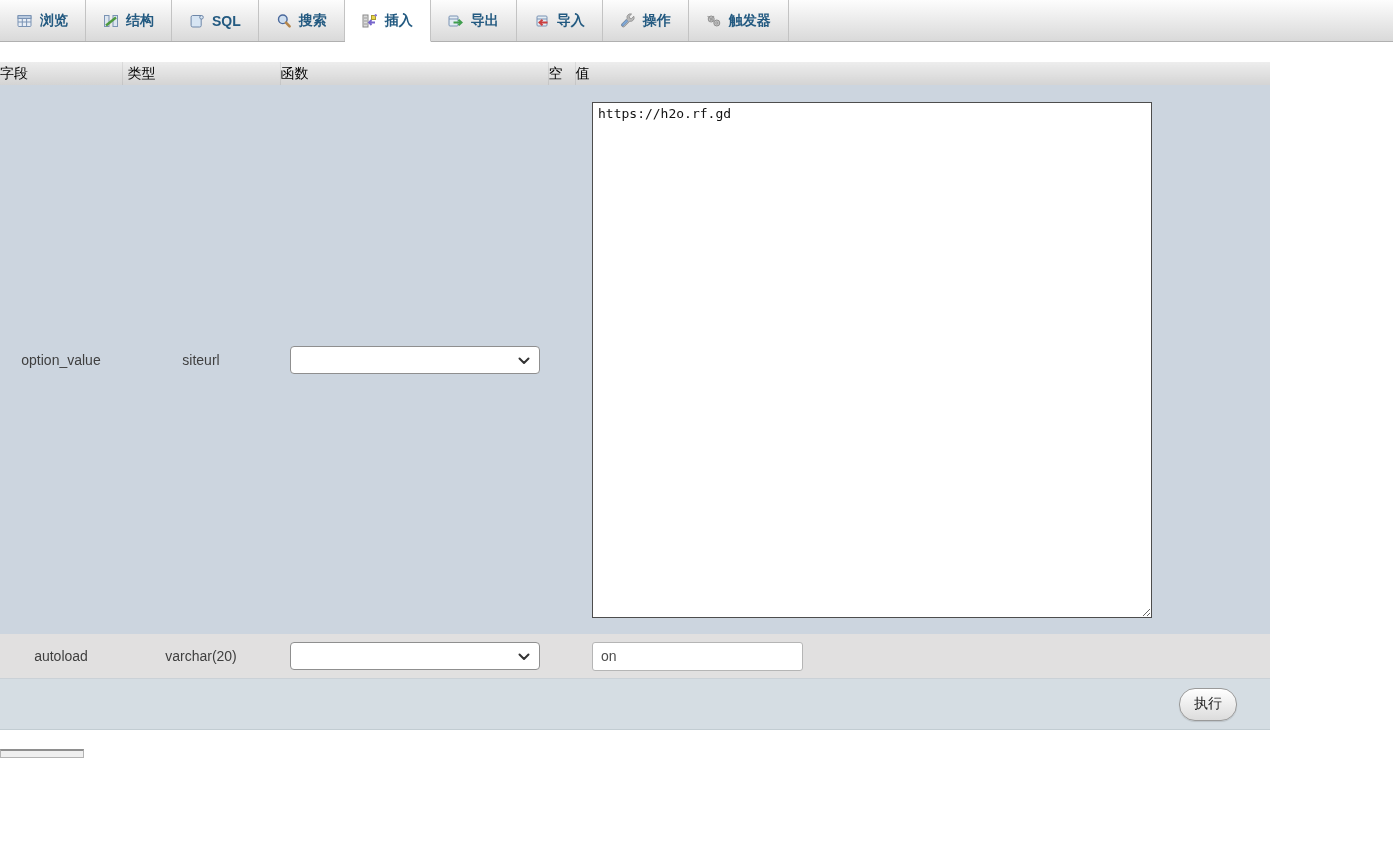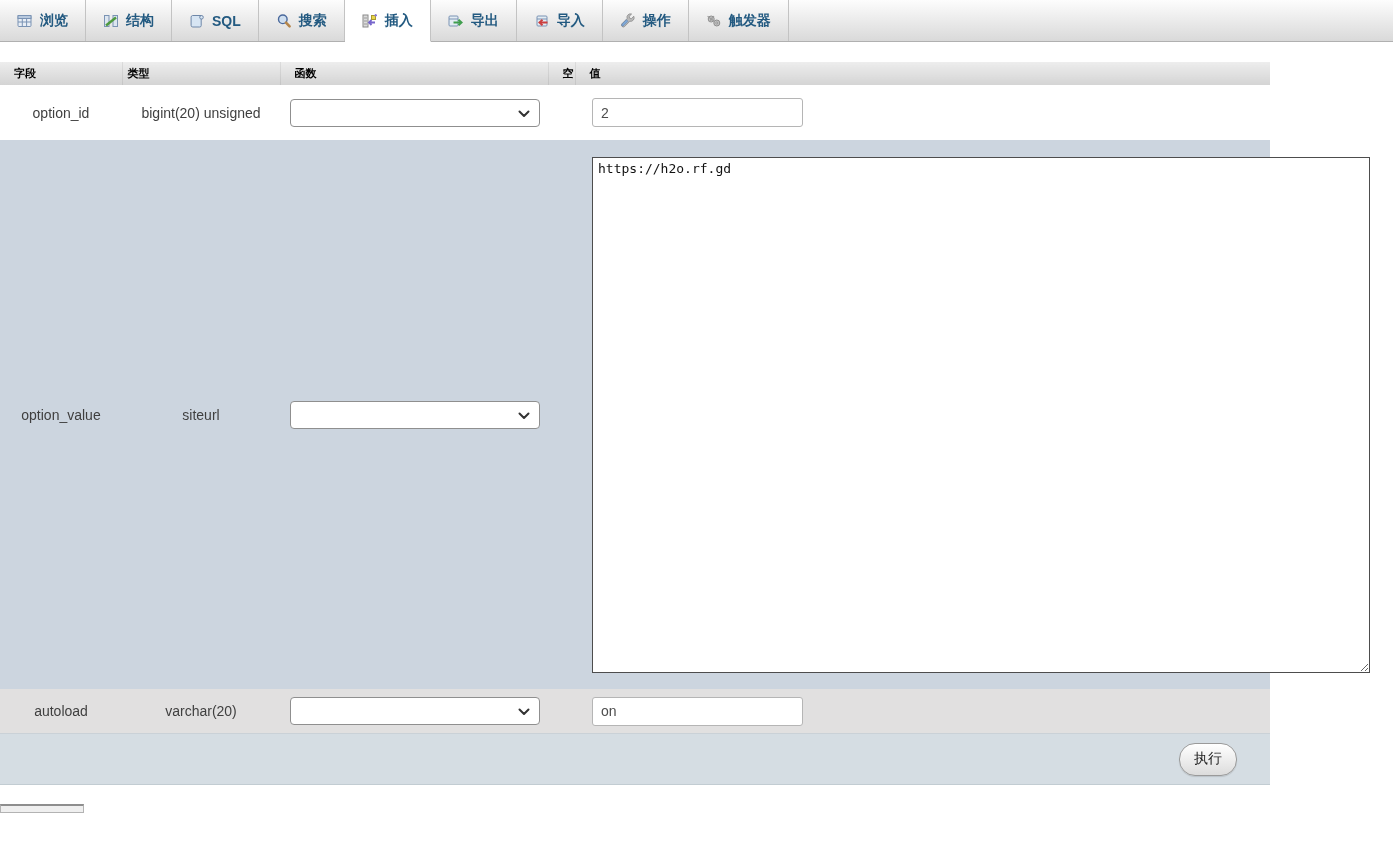--- a/index.html
+++ b/index.html
@@ -42,25 +42,25 @@
   .content { margin-top: 20px; }
 
   table.insert-table {
     width: 1270px;
     border-collapse: collapse;
     table-layout: fixed;
   }
   thead th {
     height: 23px;
     background: linear-gradient(#ededed, #d4d4d4);
-    font-size: 11px;
-    font-weight: bold;
+    font-size: 14px;
+    font-weight: normal;
     color: #000;
     text-align: left;
-    padding: 2px 0 2px 14px;
+    padding: 2px 0 2px 0;
     border-right: 1px solid rgba(0,0,0,0.07);
   }
   thead th:last-child { border-right: none; }
   thead th.h-type { padding-left: 5px; }
 
   tbody td { vertical-align: middle; }
   tr.row-a  { background: #ffffff; height: 55px; }
   tr.row-b  { background: #e1e1e0; height: 56px; }
   tr.row-hl { background: #ccd5df; height: 549px; }
   tr.row-c  { background: #e1e0e0; height: 44px; }
@@ -100,21 +100,21 @@
     border: 1px solid #4d4d4d;
     background: #fff;
     font-family: "DejaVu Sans Mono", "Liberation Mono", monospace;
     font-size: 13px;
     color: #111;
     padding: 3px 5px;
     resize: both;
     display: block;
   }
   textarea.ta-small { width: 345px; height: 41px; }
-  textarea.ta-large { width: 778px; height: 516px; }
+  textarea.ta-large { width: 560px; height: 516px; }
 
   
   .footer-bar {
     width: 1270px; height: 52px;
     background: #d5dde3;
     border-top: 1px solid rgba(0,0,0,0.05);
     border-bottom: 1px solid #c2ccd2;
     display: flex;
     align-items: center;
     justify-content: flex-end;
@@ -264,35 +264,20 @@
       <tr>
         <th>字段</th>
         <th class="h-type">类型</th>
         <th>函数</th>
         <th>空</th>
         <th>值</th>
       </tr>
     </thead>
     <tbody>
 
-      <tr class="row-a">
-        <td class="cell-field">option_id</td>
-        <td class="cell-type">bigint(20) unsigned</td>
-        <td class="cell-func">
-          <div class="select-box">
-            <span><svg viewBox="0 0 12 8">
-                  <path d="M1.5 1.5L6 6l4.5-4.5" fill="none" stroke="#333" stroke-width="2" stroke-linecap="round" stroke-linejoin="round"></path>
-                </svg></span>
-          </div>
-        </td>
-        <td class="cell-null"></td>
-        <td class="cell-value">
-          <input class="val-input" type="text" value="2" style="">
-        </td>
-      </tr>
 
 
       <tr class="row-hl">
         <td class="cell-field">option_value</td>
         <td class="cell-type">siteurl</td>
         <td class="cell-func">
           <div class="select-box">
             <span><svg viewBox="0 0 12 8">
                   <path d="M1.5 1.5L6 6l4.5-4.5" fill="none" stroke="#333" stroke-width="2" stroke-linecap="round" stroke-linejoin="round"></path>
                 </svg></span>

